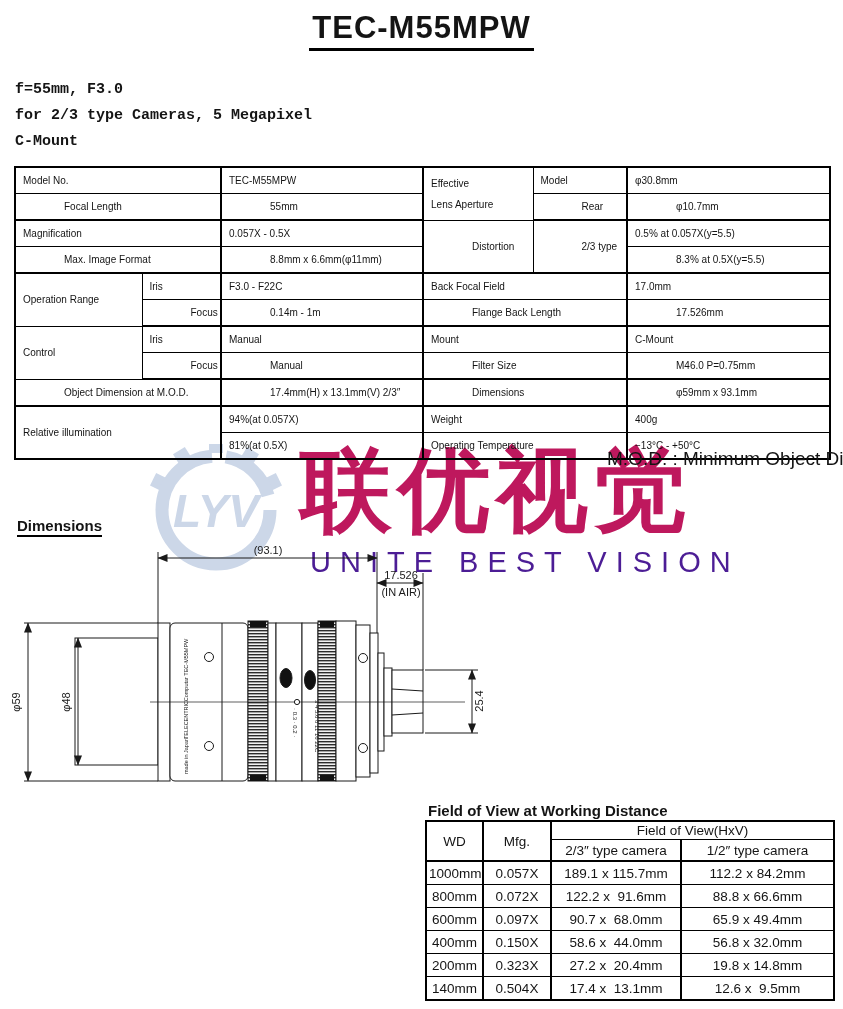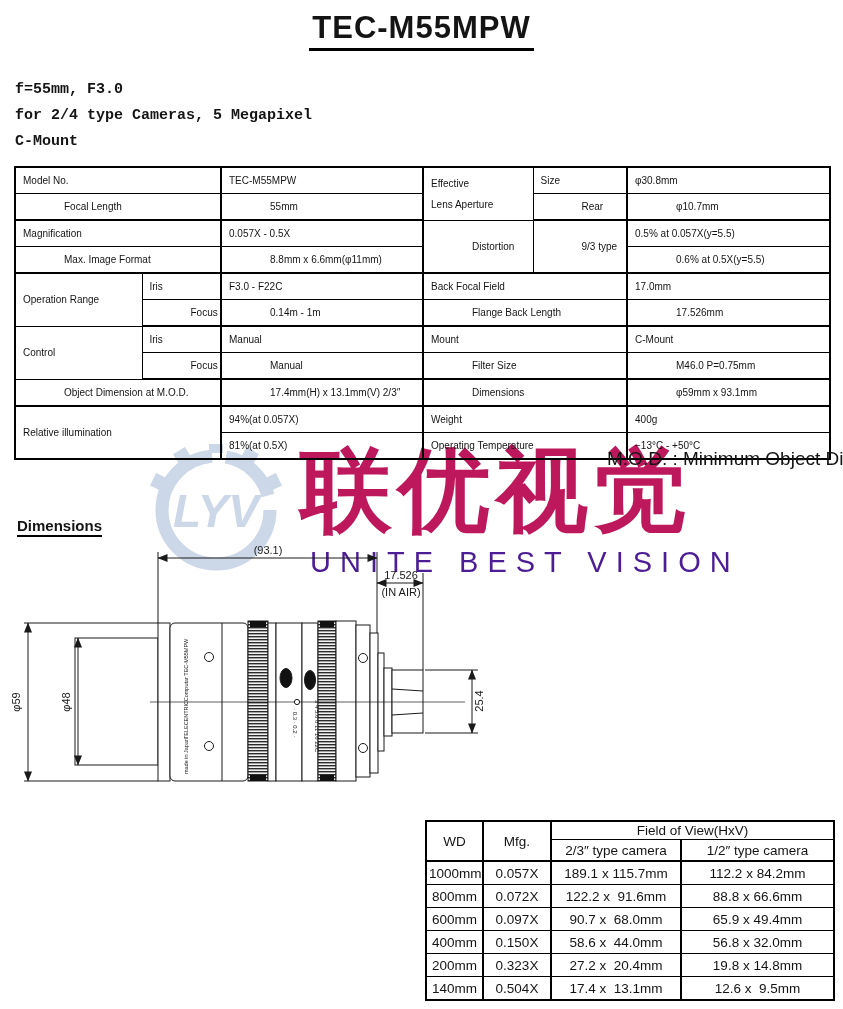--- a/index.html
+++ b/index.html
@@ -85,59 +85,59 @@
     </svg>
     <div class="layer wm-cn">联优视觉</div>
     <div class="layer wm-en">UNITE BEST VISION</div>
   </div>
 
   <div class="layer title-wrap">
     <span class="title">TEC-M55MPW</span>
   </div>
   <div class="layer subtitles">
     <div>f=55mm, F3.0</div>
-    <div>for 2/4 type Cameras, 5 Megapixel</div>
+    <div>for 2/3 type Cameras, 5 Megapixel</div>
     <div>C-Mount</div>
   </div>
 
   <table class="spec">
     <colgroup>
         <col style="width:127px">
         <col style="width:79px">
         <col style="width:202px">
         <col style="width:110px">
         <col style="width:94px">
         <col style="width:203px">
       </colgroup>
     <tbody>
         <tr>
       <td colspan="2">Model No.</td>
       <td class="bl2">TEC-M55MPW</td>
       <td class="bl2 wrap" rowspan="2">Effective
 Lens Aperture</td>
-      <td>Size</td>
+      <td>Model</td>
       <td class="bl2">φ30.8mm</td>
     </tr>
     <tr>
       <td colspan="2" class="bb2">Focal Length</td>
       <td class="bl2 bb2">55mm</td>
       <td class="bb2">Rear</td>
       <td class="bl2 bb2">φ10.7mm</td>
     </tr>
     <tr>
       <td colspan="2">Magnification</td>
       <td class="bl2">0.057X - 0.5X</td>
       <td class="bl2 bb2" rowspan="2">Distortion</td>
-      <td class="bb2" rowspan="2">9/3 type</td>
+      <td class="bb2" rowspan="2">2/3 type</td>
       <td class="bl2">0.5% at 0.057X(y=5.5)</td>
     </tr>
     <tr>
       <td colspan="2" class="bb2">Max. Image Format</td>
       <td class="bl2 bb2">8.8mm x 6.6mm(φ11mm)</td>
-      <td class="bl2 bb2">0.6% at 0.5X(y=5.5)</td>
+      <td class="bl2 bb2">8.3% at 0.5X(y=5.5)</td>
     </tr>
     <tr>
       <td rowspan="2">Operation Range</td>
       <td>Iris</td>
       <td class="bl2">F3.0 - F22C</td>
       <td class="bl2" colspan="2">Back Focal Field</td>
       <td class="bl2">17.0mm</td>
     </tr>
     <tr>
       <td class="bb2">Focus</td>
@@ -250,20 +250,21 @@
       <text x="70" y="162" font-size="11" text-anchor="middle" transform="rotate(-90 70 162)">φ48</text>
       <text x="483" y="161" font-size="11" text-anchor="middle" transform="rotate(-90 483 161)">25.4</text>
       <text x="188" y="130" font-size="5.5" text-anchor="middle" transform="rotate(-90 188 130)">Computar TEC-M55MPW</text>
       <text x="188" y="180" font-size="5.5" text-anchor="middle" transform="rotate(-90 188 180)">TELECENTRIC</text>
       <text x="188" y="216" font-size="5.5" text-anchor="middle" transform="rotate(-90 188 216)">made in Japan</text>
       <text x="293" y="168" font-size="6" transform="rotate(90 293 168)">· 0.3 · 0.2 ·</text>
       <text x="315" y="160" font-size="6" transform="rotate(90 315 160)">3 4 5.6 8 11 16 22C</text>
     </g>
   </svg>
 
+  <div class="layer fov-title">Field of View at Working Distance</div>
   <table class="fov">
     <colgroup>
         <col style="width:57px">
         <col style="width:68px">
         <col style="width:130px">
         <col style="width:153px">
       </colgroup>
     <tbody>
         <tr>
       <td class="h1 hb" rowspan="2">WD</td>

